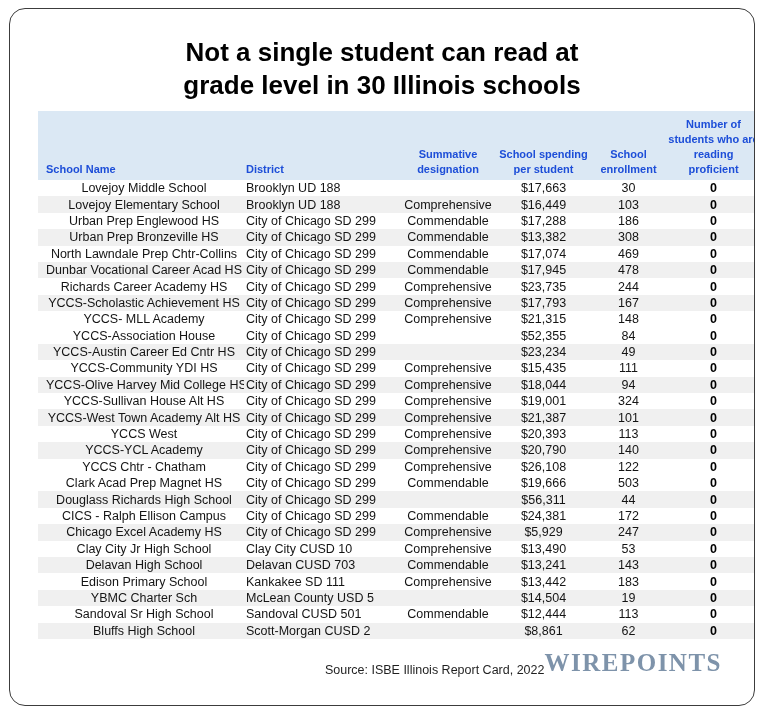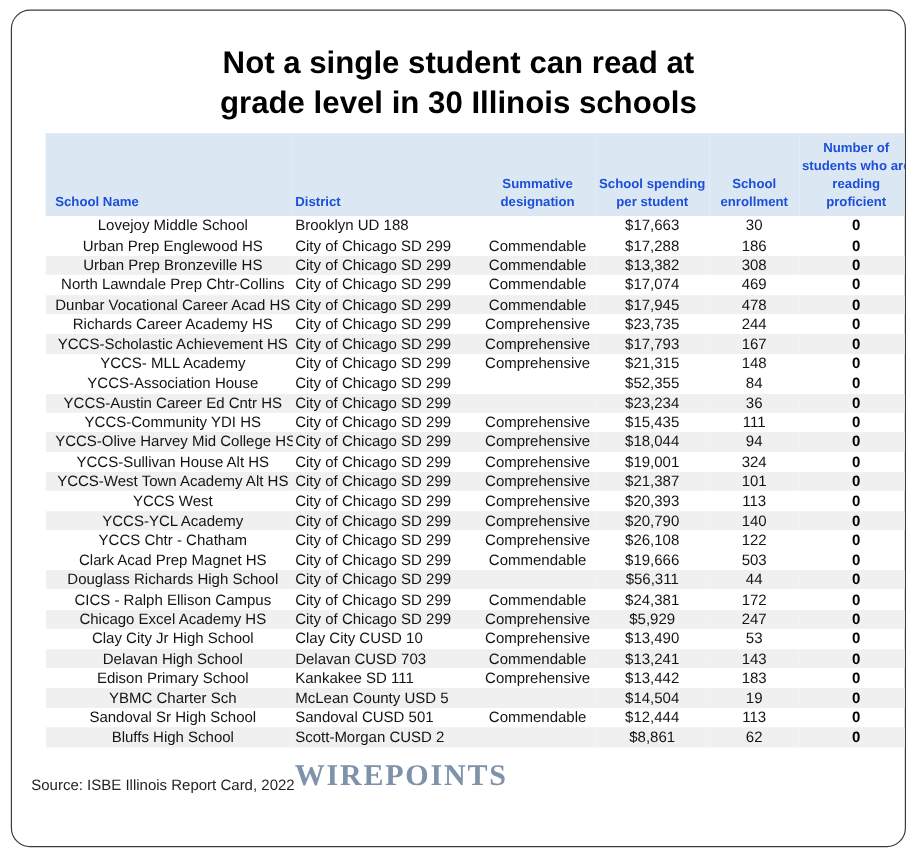--- a/index.html
+++ b/index.html
@@ -68,21 +68,21 @@
     text-align:center;
     color:#141414;
   }
   tbody td.c0{text-align:center;padding-left:8px;}
   tbody td.c1{text-align:left;padding-left:2px;margin-left:32px;}
   tbody td.c5{font-weight:bold;color:#000;}
   tbody tr.alt{background:var(--alt-row-bg);}
   .footer{
     margin:4px 16px 0 0;
     display:flex;
-    justify-content:flex-start;
+    justify-content:flex-end;
     align-items:flex-end;
     height:40px;
   }
   .source{
     font-size:12.5px;
     color:#1f1f1f;
     margin-bottom:6px;
   }
   .brand{
     font-family:"Liberation Serif", serif;
@@ -123,20 +123,28 @@
       </thead>
       <tbody>
           <tr>
             <td class="c0">Lovejoy Middle School</td>
             <td class="c1">Brooklyn UD 188</td>
             <td class="c2"></td>
             <td class="c3">$17,663</td>
             <td class="c4">30</td>
             <td class="c5">0</td>
           </tr>
+          <tr class="alt">
+            <td class="c0">Lovejoy Elementary School</td>
+            <td class="c1">Brooklyn UD 188</td>
+            <td class="c2">Comprehensive</td>
+            <td class="c3">$16,449</td>
+            <td class="c4">103</td>
+            <td class="c5">0</td>
+          </tr>
           <tr>
             <td class="c0">Urban Prep Englewood HS</td>
             <td class="c1">City of Chicago SD 299</td>
             <td class="c2">Commendable</td>
             <td class="c3">$17,288</td>
             <td class="c4">186</td>
             <td class="c5">0</td>
           </tr>
           <tr class="alt">
             <td class="c0">Urban Prep Bronzeville HS</td>
@@ -192,21 +200,21 @@
             <td class="c2"></td>
             <td class="c3">$52,355</td>
             <td class="c4">84</td>
             <td class="c5">0</td>
           </tr>
           <tr class="alt">
             <td class="c0">YCCS-Austin Career Ed Cntr HS</td>
             <td class="c1">City of Chicago SD 299</td>
             <td class="c2"></td>
             <td class="c3">$23,234</td>
-            <td class="c4">36</td>
+            <td class="c4">49</td>
             <td class="c5">0</td>
           </tr>
           <tr>
             <td class="c0">YCCS-Community YDI HS</td>
             <td class="c1">City of Chicago SD 299</td>
             <td class="c2">Comprehensive</td>
             <td class="c3">$15,435</td>
             <td class="c4">111</td>
             <td class="c5">0</td>
           </tr>

